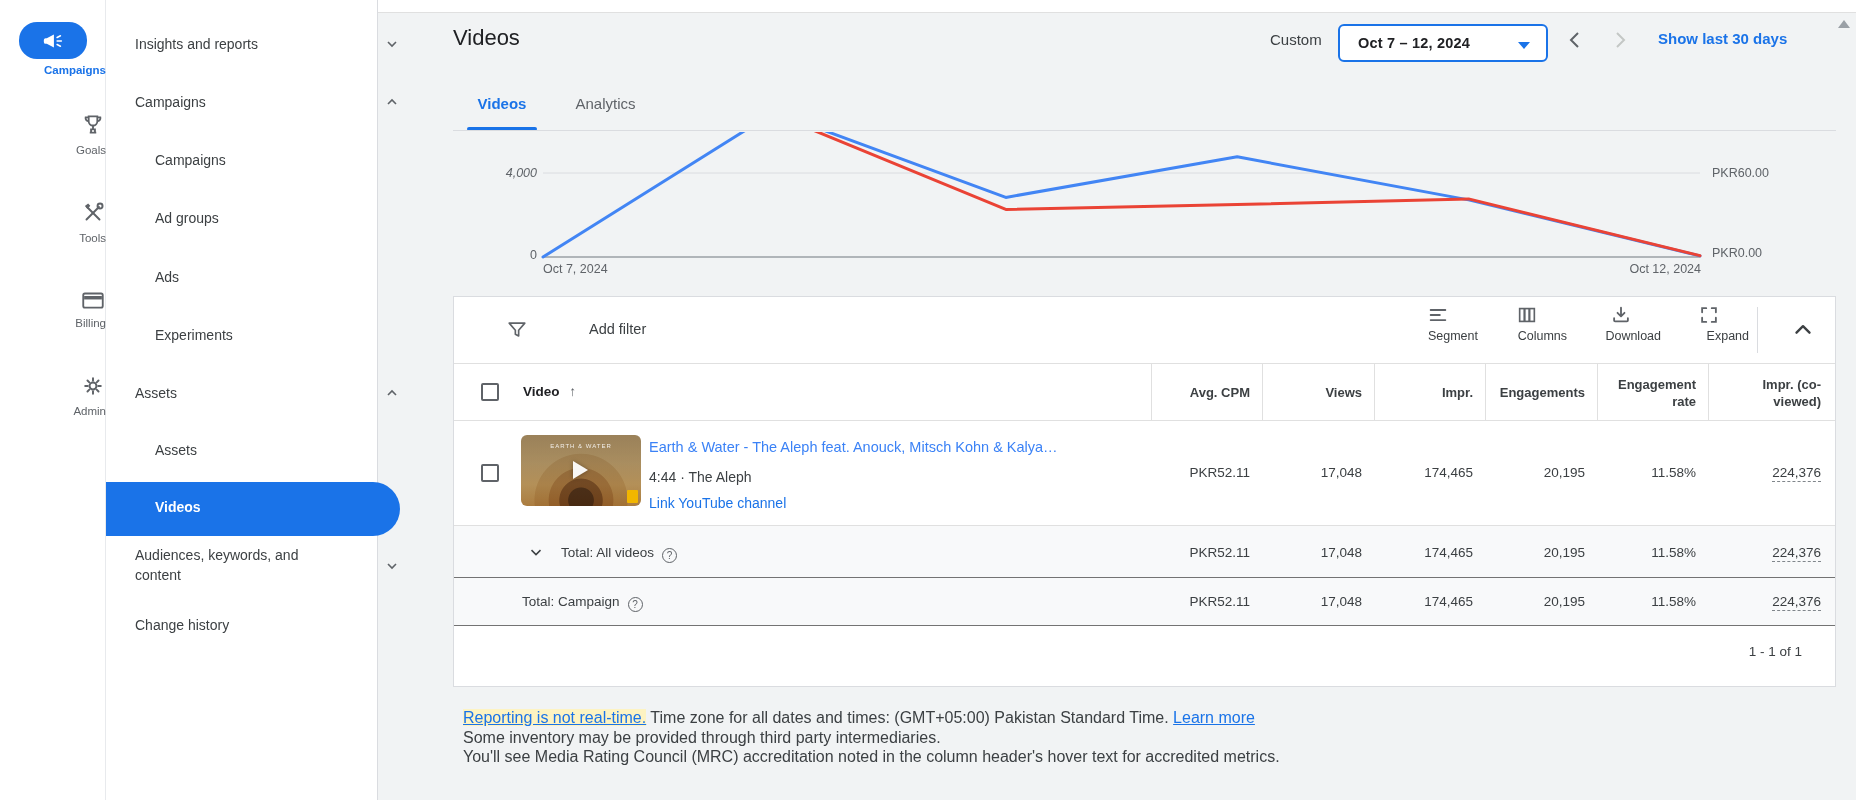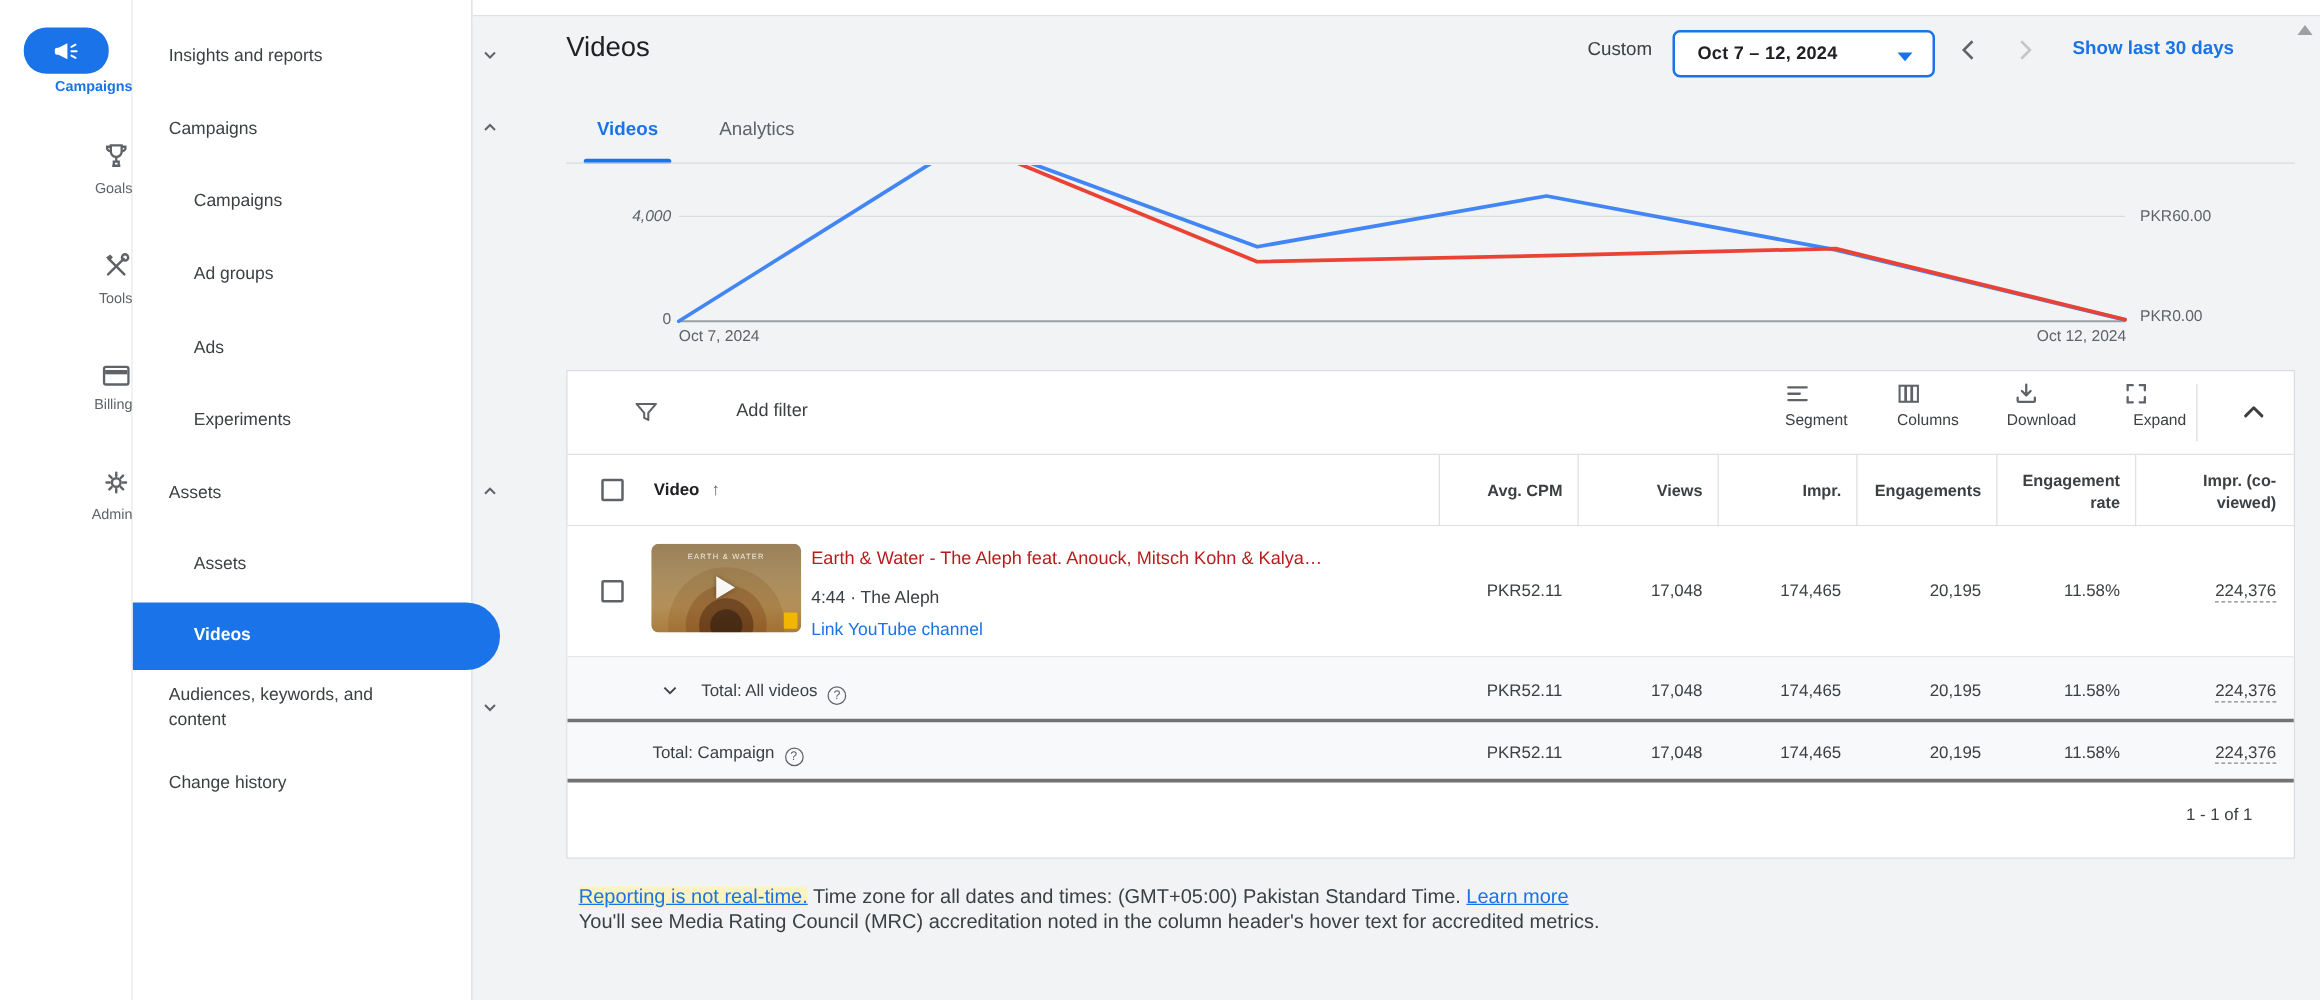--- a/index.html
+++ b/index.html
@@ -66,26 +66,26 @@
   .dashed { border-bottom:1px dashed #80868b; padding-bottom:1px; }
 
   
   #thumb { position:absolute; left:67px; top:14px; width:120px; height:71px; border-radius:6px; overflow:hidden; cursor:pointer;
     background:
       radial-gradient(circle at 50% 92%, #5b3f28 0 14%, #8a6038 15% 24%, #b98e59 25% 36%, #cdab76 37% 52%, #d9bd8c 53% 100%),
       linear-gradient(180deg,#b5aea3 0%,#c7bfae 40%,#d3c2a0 70%,#c9a873 100%); background-blend-mode:multiply; }
   #thumb-caption { position:absolute; left:0; top:8px; width:100%; text-align:center; font-size:6px; letter-spacing:1px; color:rgba(255,255,255,.85); }
   #play-tri { position:absolute; left:52px; top:26px; width:0; height:0; border-top:9px solid transparent; border-bottom:9px solid transparent; border-left:15px solid rgba(255,255,255,.95); filter:drop-shadow(0 0 2px rgba(0,0,0,.35)); }
   #thumb-badge { position:absolute; right:3px; bottom:3px; width:11px; height:13px; background:#f2b600; border-radius:1px; }
-  #row-title { position:absolute; left:195px; top:18px; width:460px; font-size:14.5px; color:#b91c1c; white-space:nowrap; overflow:hidden; cursor:pointer; }
+  #row-title { position:absolute; left:195px; top:18px; width:460px; font-size:14.5px; color:#3b82f6; white-space:nowrap; overflow:hidden; cursor:pointer; }
   #row-meta { position:absolute; left:195px; top:48px; font-size:14px; color:#3c4043; }
   #row-link { position:absolute; left:195px; top:74px; font-size:14px; color:#1a73e8; cursor:pointer; }
 
   
-  .total-row { position:absolute; left:0; width:100%; background:#f8f9fa; border-bottom:3px solid #737373; }
+  .total-row { position:absolute; left:0; width:100%; background:#f8f9fa; border-bottom:1px solid #737373; }
   #total-videos { top:229px; height:52px; }
   #total-campaign { top:281px; height:48px; }
   .total-label { position:absolute; font-size:13.5px; color:#3c4043; }
   .help { display:inline-block; width:15px; height:15px; border:1.5px solid #5f6368; border-radius:50%; font-size:10px; line-height:14px; text-align:center; color:#5f6368; vertical-align:-2px; margin-left:8px; }
   #pagination { position:absolute; right:33px; top:347px; font-size:13.5px; color:#3c4043; }
 
   
   #footer { position:absolute; left:463px; top:708px; font-size:16px; color:#3c4043; line-height:19.5px; }
   #footer .lnk { color:#1a73e8; text-decoration:underline; cursor:pointer; }
   #footer .hl { background:#fdf3c2; }
@@ -374,14 +374,15 @@
     <div class="num-cell" style="left:1264px; width:103px; top:16px;"><span class="dashed">224,376</span></div>
   </div>
 
   <div id="pagination">1 - 1 of 1</div>
 </div>
 
 <div id="footer">
   <div class="l1">
     <span class="lnk hl">Reporting is not real-time.</span><span> Time zone for all dates and times: (GMT+05:00) Pakistan Standard Time. </span><span class="lnk">Learn more</span>
   </div>
+  <div class="l2">Some inventory may be provided through third party intermediaries.</div>
   <div class="l3">You'll see Media Rating Council (MRC) accreditation noted in the column header's hover text for accredited metrics.</div>
 </div>
 
 </body></html>

